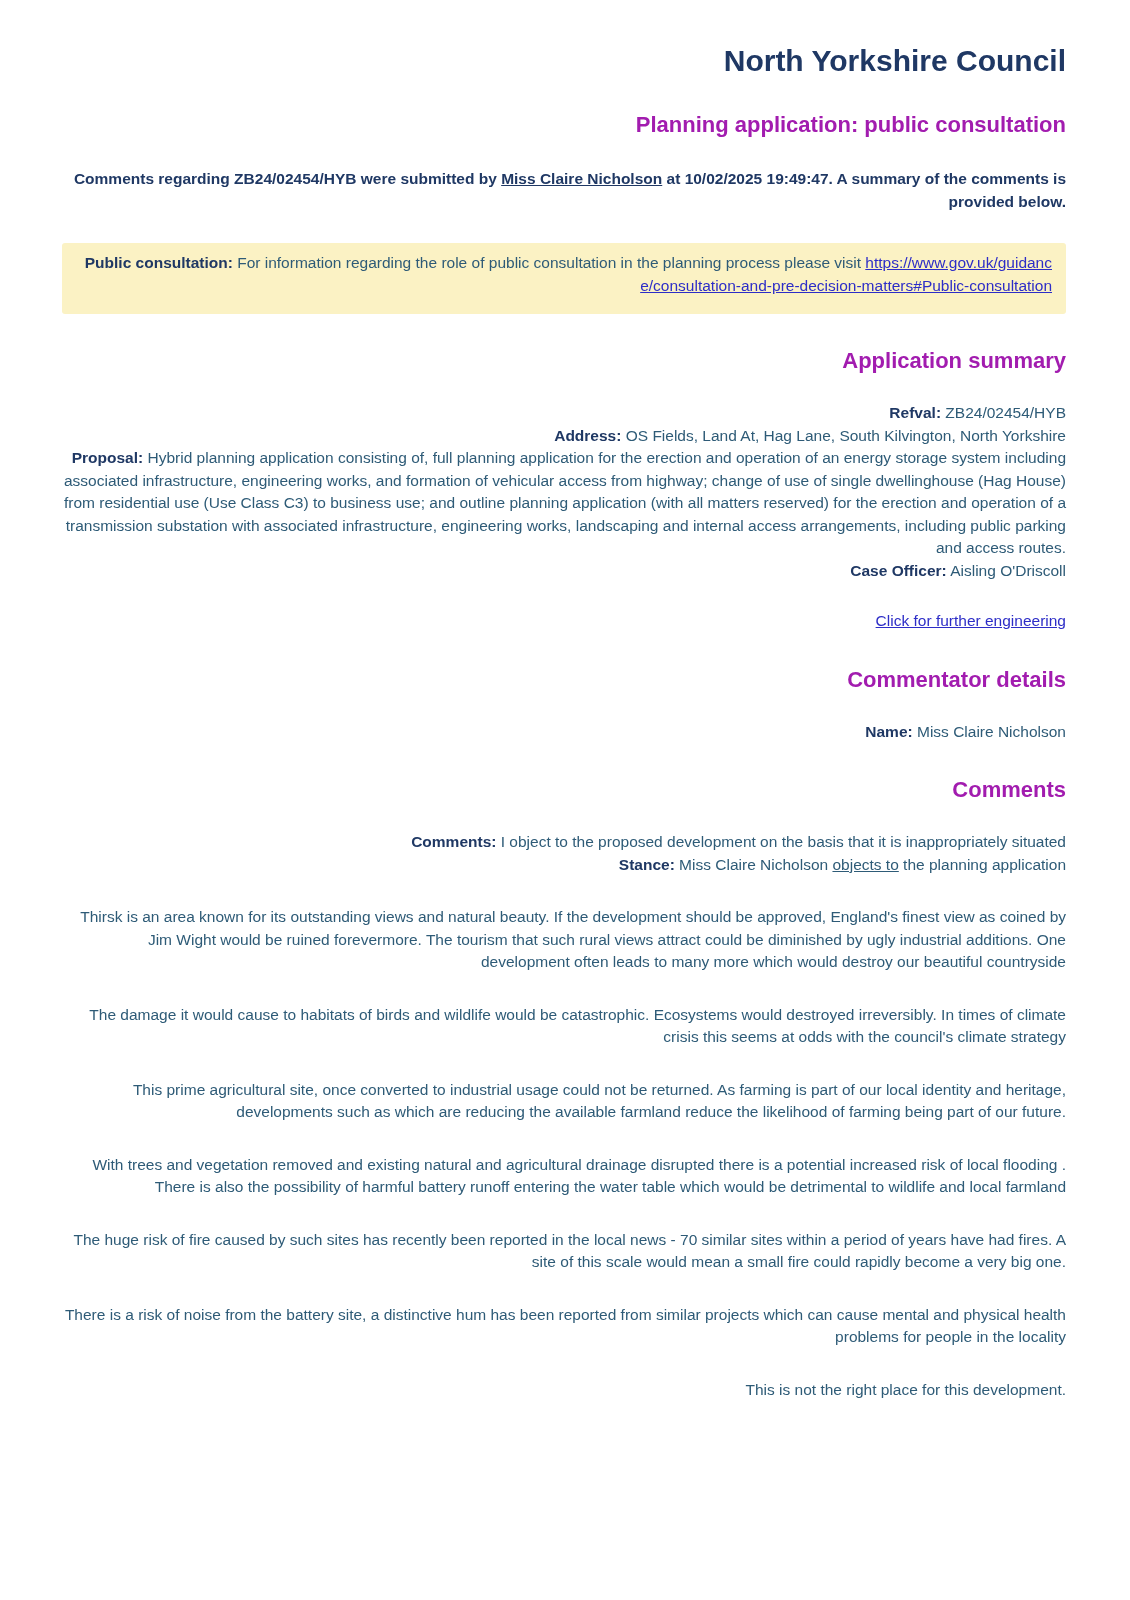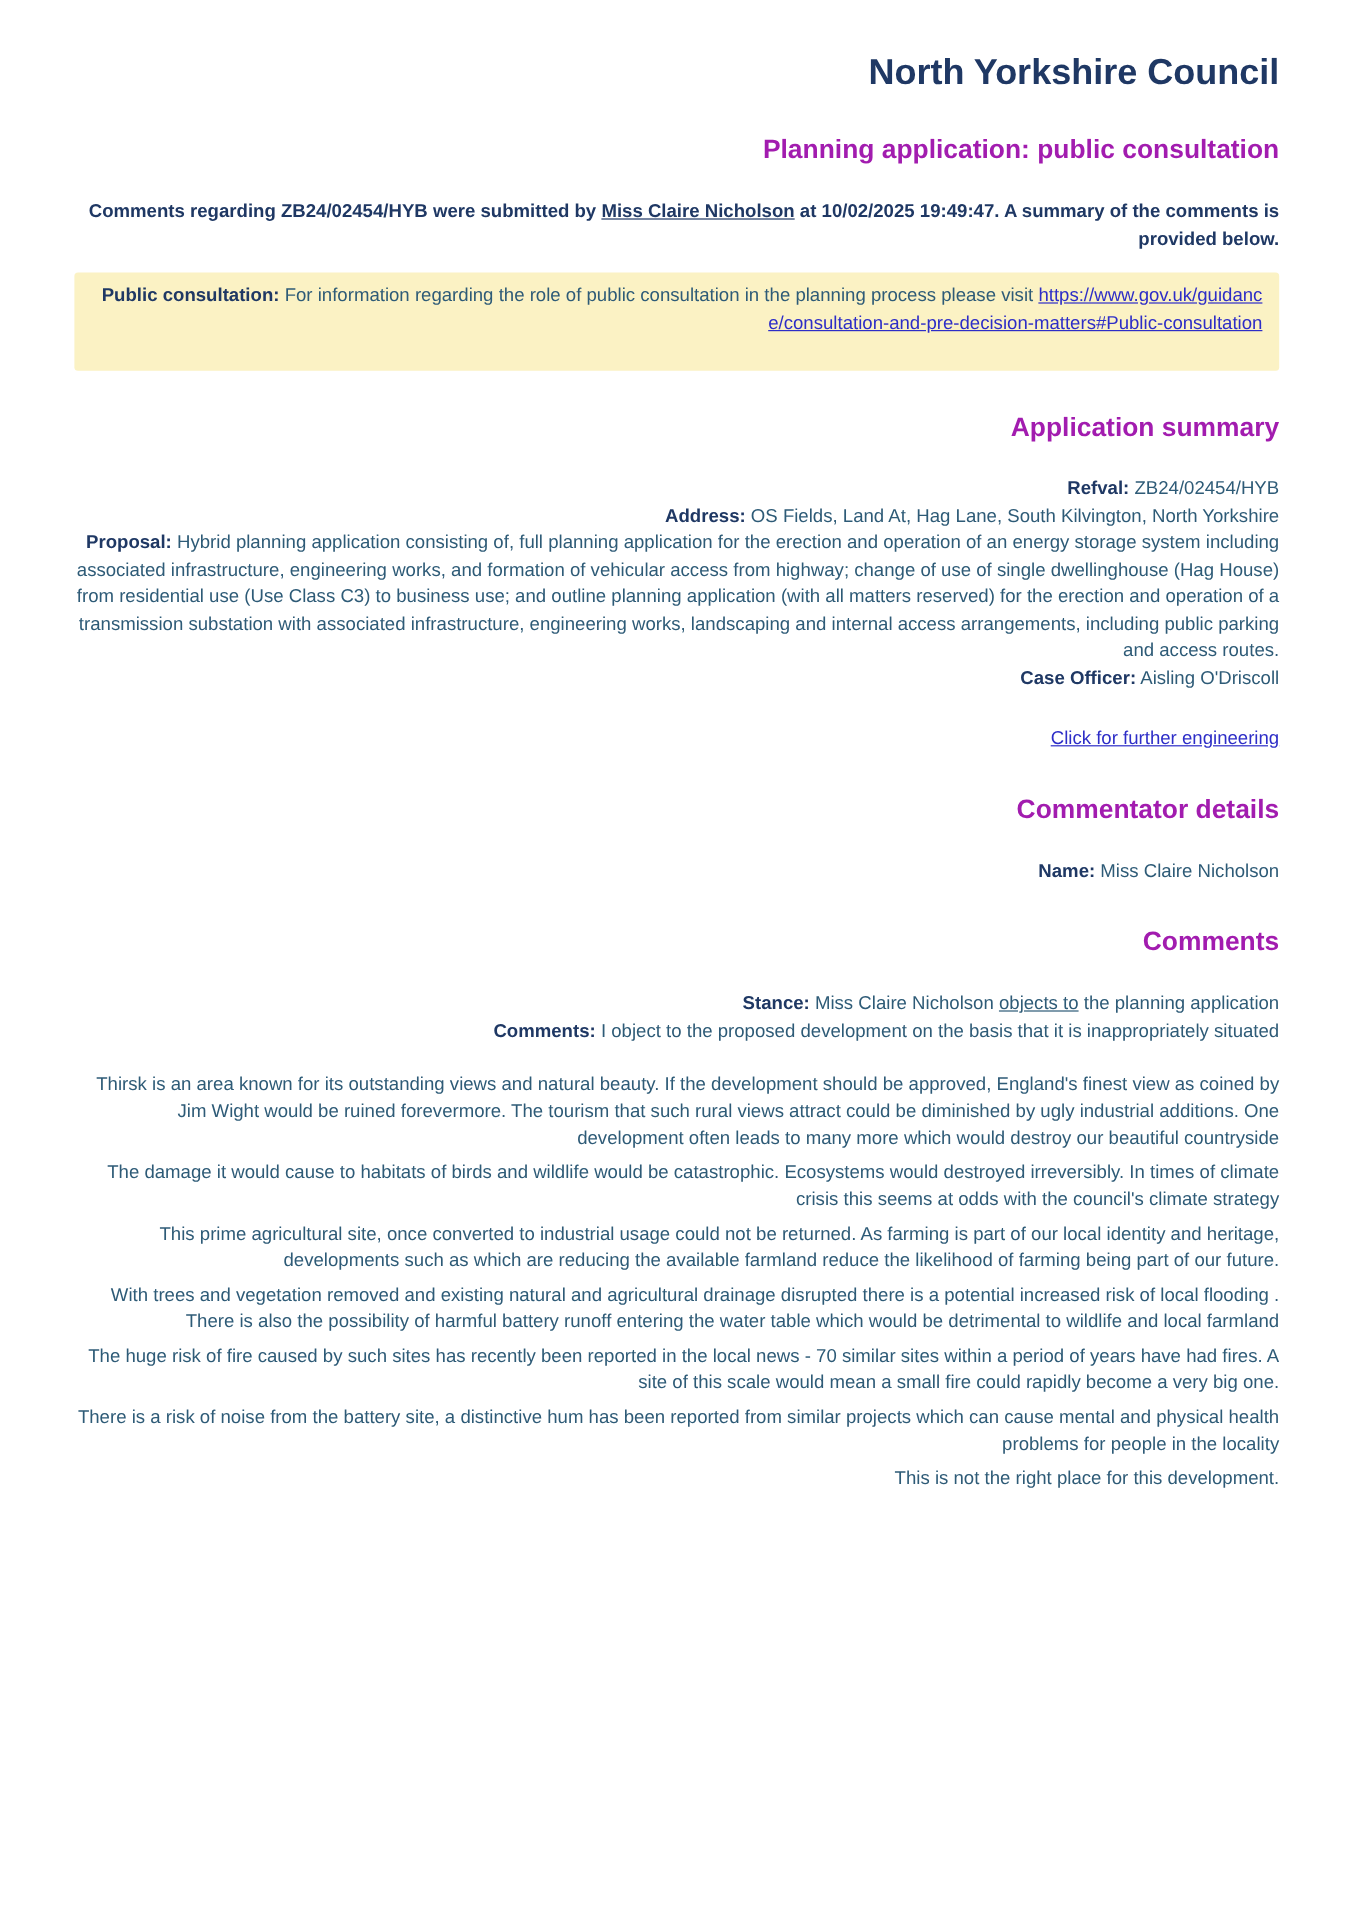--- a/index.html
+++ b/index.html
@@ -22,33 +22,33 @@
     margin: 0 0 34px 0;
     font-weight: bold;
   }
   h2 {
     color: #a21caf;
     font-size: 22px;
     line-height: 26px;
     margin: 34px 0 28px 0;
     font-weight: bold;
   }
-  p { margin: 6px 0; }
+  p { margin: 30px 0; }
   .intro {
     color: #1f3864;
     font-weight: bold;
   }
   .intro a {
     color: #1f3864;
     text-decoration: underline;
   }
   .notice {
     background: #fbf2c4;
     border-radius: 3px;
-    padding: 9px 14px 28px 12px;
+    padding: 9px 14px 17px 12px;
     margin: 16px 0 26px 0;
   }
   .lbl {
     color: #1f3864;
     font-weight: bold;
   }
   .field-row { margin: 0; }
   .fields { margin: 28px 0 22px 0; }
   a.link {
     color: #2d2dc7;
@@ -85,22 +85,22 @@
 
   <h2>Commentator details</h2>
 
   <div class="fields">
     <div class="field-row"><span class="lbl">Name:</span><span> Miss Claire Nicholson</span></div>
   </div>
 
   <h2>Comments</h2>
 
   <div class="stance-block">
+    <p><span class="lbl">Comments:</span><span> I object to the proposed development on the basis that it is inappropriately situated</span></p>
     <p><span class="lbl">Stance:</span><span> Miss Claire Nicholson </span><span class="underlined">objects to</span><span> the planning application</span></p>
-    <p><span class="lbl">Comments:</span><span> I object to the proposed development on the basis that it is inappropriately situated</span></p>
   </div>
 
   <p>Thirsk is an area known for its outstanding views and natural beauty. If the development should be approved, England's finest view as coined by Jim Wight would be ruined forevermore. The tourism that such rural views attract could be diminished by ugly industrial additions. One development often leads to many more which would destroy our beautiful countryside</p>
   <p>The damage it would cause to habitats of birds and wildlife would be catastrophic. Ecosystems would destroyed irreversibly. In times of climate crisis this seems at odds with the council's climate strategy</p>
   <p>This prime agricultural site, once converted to industrial usage could not be returned. As farming is part of our local identity and heritage, developments such as which are reducing the available farmland reduce the likelihood of farming being part of our future.</p>
   <p>With trees and vegetation removed and existing natural and agricultural drainage disrupted there is a potential increased risk of local flooding . There is also the possibility of harmful battery runoff entering the water table which would be detrimental to wildlife and local farmland</p>
   <p>The huge risk of fire caused by such sites has recently been reported in the local news - 70 similar sites within a period of years have had fires. A site of this scale would mean a small fire could rapidly become a very big one.</p>
   <p>There is a risk of noise from the battery site, a distinctive hum has been reported from similar projects which can cause mental and physical health problems for people in the locality</p>
   <p>This is not the right place for this development.</p>
 

